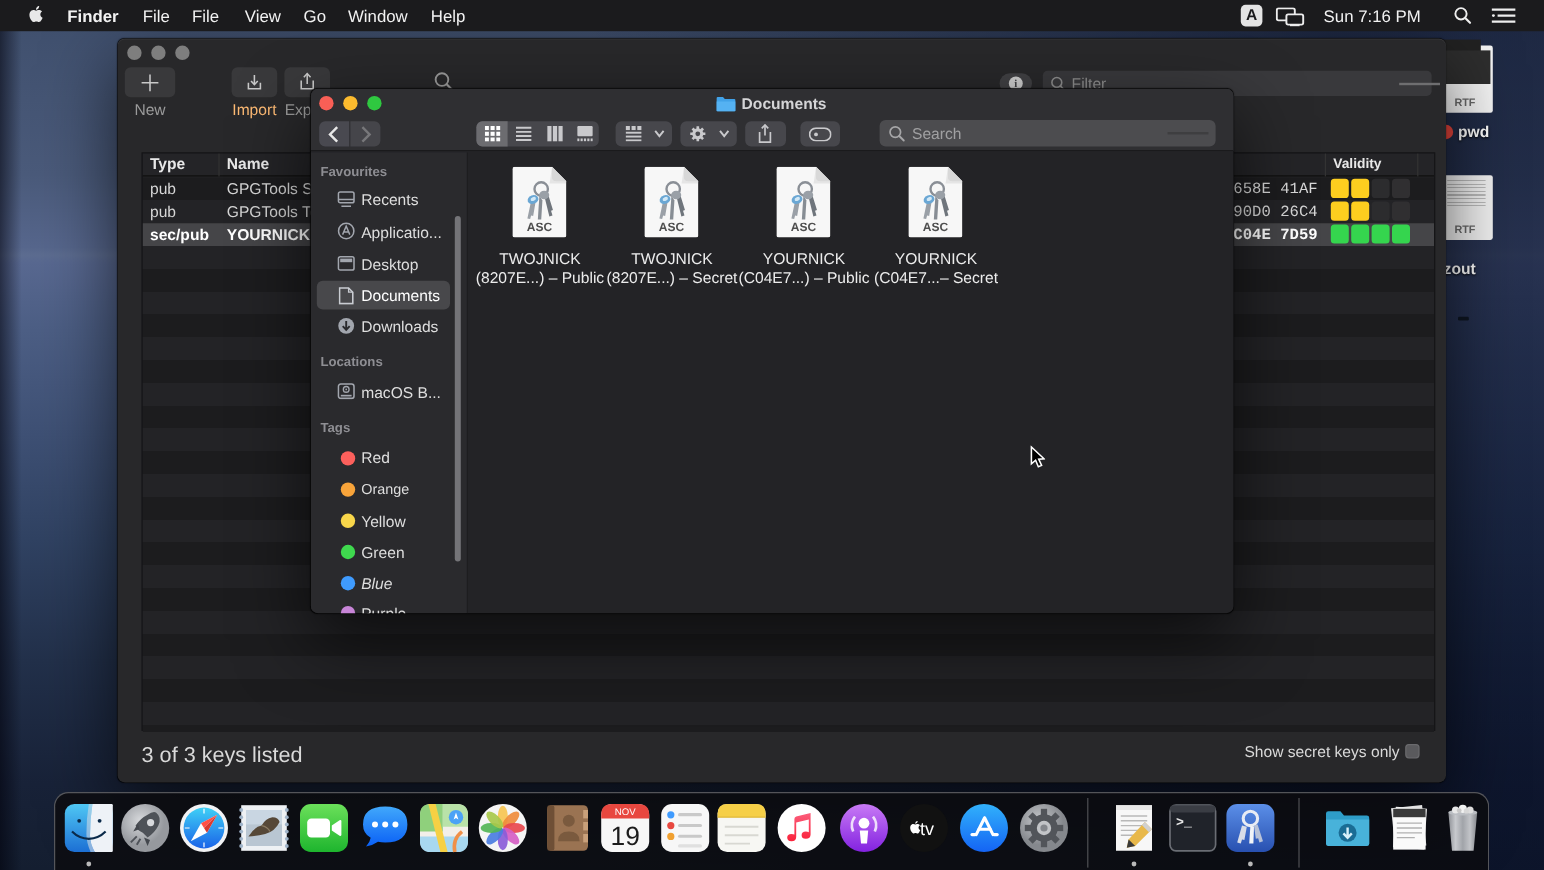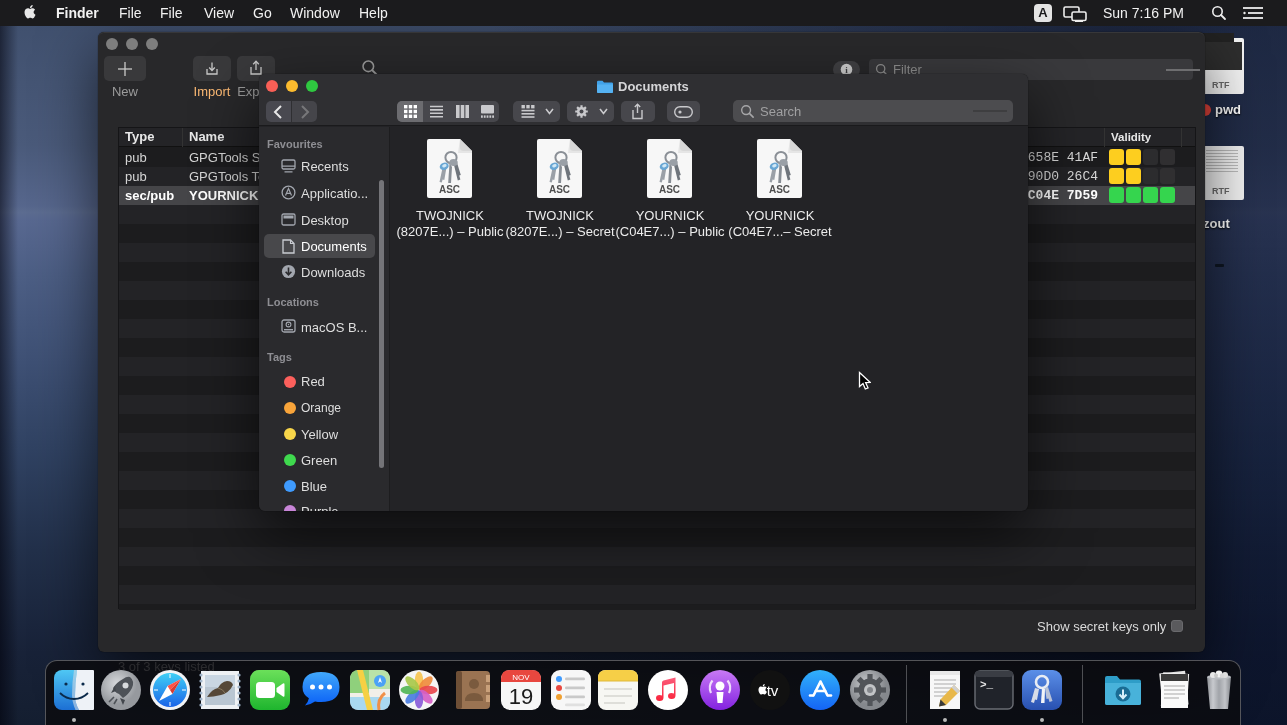--- a/index.html
+++ b/index.html
@@ -111,21 +111,21 @@
     <div class="abs" style="left:1041px;top:21px;width:15px;height:16px;background:#302f31;border-radius:3px;"></div>
     <div class="abs" style="left:990px;top:40px;width:15px;height:16px;background:#fdce1f;border-radius:3px;"></div>
     <div class="abs" style="left:1007px;top:40px;width:15px;height:16px;background:#fdce1f;border-radius:3px;"></div>
     <div class="abs" style="left:1024px;top:40px;width:15px;height:16px;background:#2c2c2e;border-radius:3px;"></div>
     <div class="abs" style="left:1041px;top:40px;width:15px;height:16px;background:#302f31;border-radius:3px;"></div>
     <div class="abs" style="left:990px;top:59px;width:15px;height:16px;background:#35d54e;border-radius:3px;"></div>
     <div class="abs" style="left:1007px;top:59px;width:15px;height:16px;background:#35d54e;border-radius:3px;"></div>
     <div class="abs" style="left:1024px;top:59px;width:15px;height:16px;background:#35d54e;border-radius:3px;"></div>
     <div class="abs" style="left:1041px;top:59px;width:15px;height:16px;background:#35d54e;border-radius:3px;"></div>
   </div>
-  <div class="abs" style="left:20px;top:587px;color:#d9d9d9;font-size:13px;margin-top:40px;">3 of 3 keys listed</div>
+  <div class="abs" style="left:20px;top:587px;color:#d9d9d9;font-size:18px;">3 of 3 keys listed</div>
   <div class="abs" style="left:939px;top:587px;color:#d9d9d9;font-size:13px;">Show secret keys only</div>
   <div class="abs" style="left:1073px;top:588px;width:12px;height:12px;background:#5a5a5d;border-radius:3px;border:1px solid #6a6a6d;"></div>
 </div>
 
 <div id="finder" class="win" style="left:259px;top:74px;width:769px;height:437px;background:#232326;overflow:hidden;">
   <div class="abs" style="left:0;top:0;width:769px;height:52px;background:#2f2f32;border-bottom:1px solid #1a1a1c;"></div>
   <div class="abs" style="left:7px;top:6px;width:12px;height:12px;border-radius:50%;background:#f95f56;"></div>
   <div class="abs" style="left:27px;top:6px;width:12px;height:12px;border-radius:50%;background:#fcbb2e;"></div>
   <div class="abs" style="left:47px;top:6px;width:12px;height:12px;border-radius:50%;background:#2fc840;"></div>
   <svg class="abs" style="left:338px;top:6px;" width="16" height="13" viewBox="0 0 16 13">
@@ -278,21 +278,21 @@
   <div class="abs" style="left:8px;top:277px;color:#8e8e93;font-size:11px;font-weight:bold;">Tags</div>
   <div class="abs" style="left:25px;top:302px;width:12px;height:12px;border-radius:50%;background:#fc605c;"></div>
   <div class="abs" style="left:42px;top:300px;color:#dedede;font-size:13px;">Red</div>
   <div class="abs" style="left:25px;top:328px;width:12px;height:12px;border-radius:50%;background:#f8a43a;"></div>
   <div class="abs" style="left:42px;top:327px;color:#dedede;font-size:12px;">Orange</div>
   <div class="abs" style="left:25px;top:354px;width:12px;height:12px;border-radius:50%;background:#f8d64a;"></div>
   <div class="abs" style="left:42px;top:353px;color:#dedede;font-size:13px;">Yellow</div>
   <div class="abs" style="left:25px;top:380px;width:12px;height:12px;border-radius:50%;background:#3fd94e;"></div>
   <div class="abs" style="left:42px;top:379px;color:#dedede;font-size:13px;">Green</div>
   <div class="abs" style="left:25px;top:406px;width:12px;height:12px;border-radius:50%;background:#3f9bfe;"></div>
-  <div class="abs" style="left:42px;top:405px;color:#dedede;font-size:13px;">Blue</div>
+  <div class="abs" style="left:42px;top:405px;color:#dedede;font-size:13px;font-style:italic;">Blue</div>
   <div class="abs" style="left:25px;top:431px;width:12px;height:12px;border-radius:50%;background:#c885d8;"></div>
   <div class="abs" style="left:42px;top:430px;color:#dedede;font-size:13px;">Purple</div>
   <div class="abs" style="left:120px;top:106px;width:5px;height:288px;background:#747478;border-radius:3px;"></div>
 
   <svg width="0" height="0" style="position:absolute;">
     <defs>
       <g id="ascdoc">
         <path d="M0 2 Q0 0 2 0 L33 0 L45 12 L45 57 Q45 59 43 59 L2 59 Q0 59 0 57 Z" fill="#f7f7f7"></path>
         <path d="M33 0 L45 12 L36 12 Q33 12 33 9 Z" fill="#d8d8d8"></path>
         <path d="M33 0 L33 9 Q33 12 36 12 L45 12 L45 14 L31 14 Z" fill="#bdbdbd" opacity="0.3"></path>

